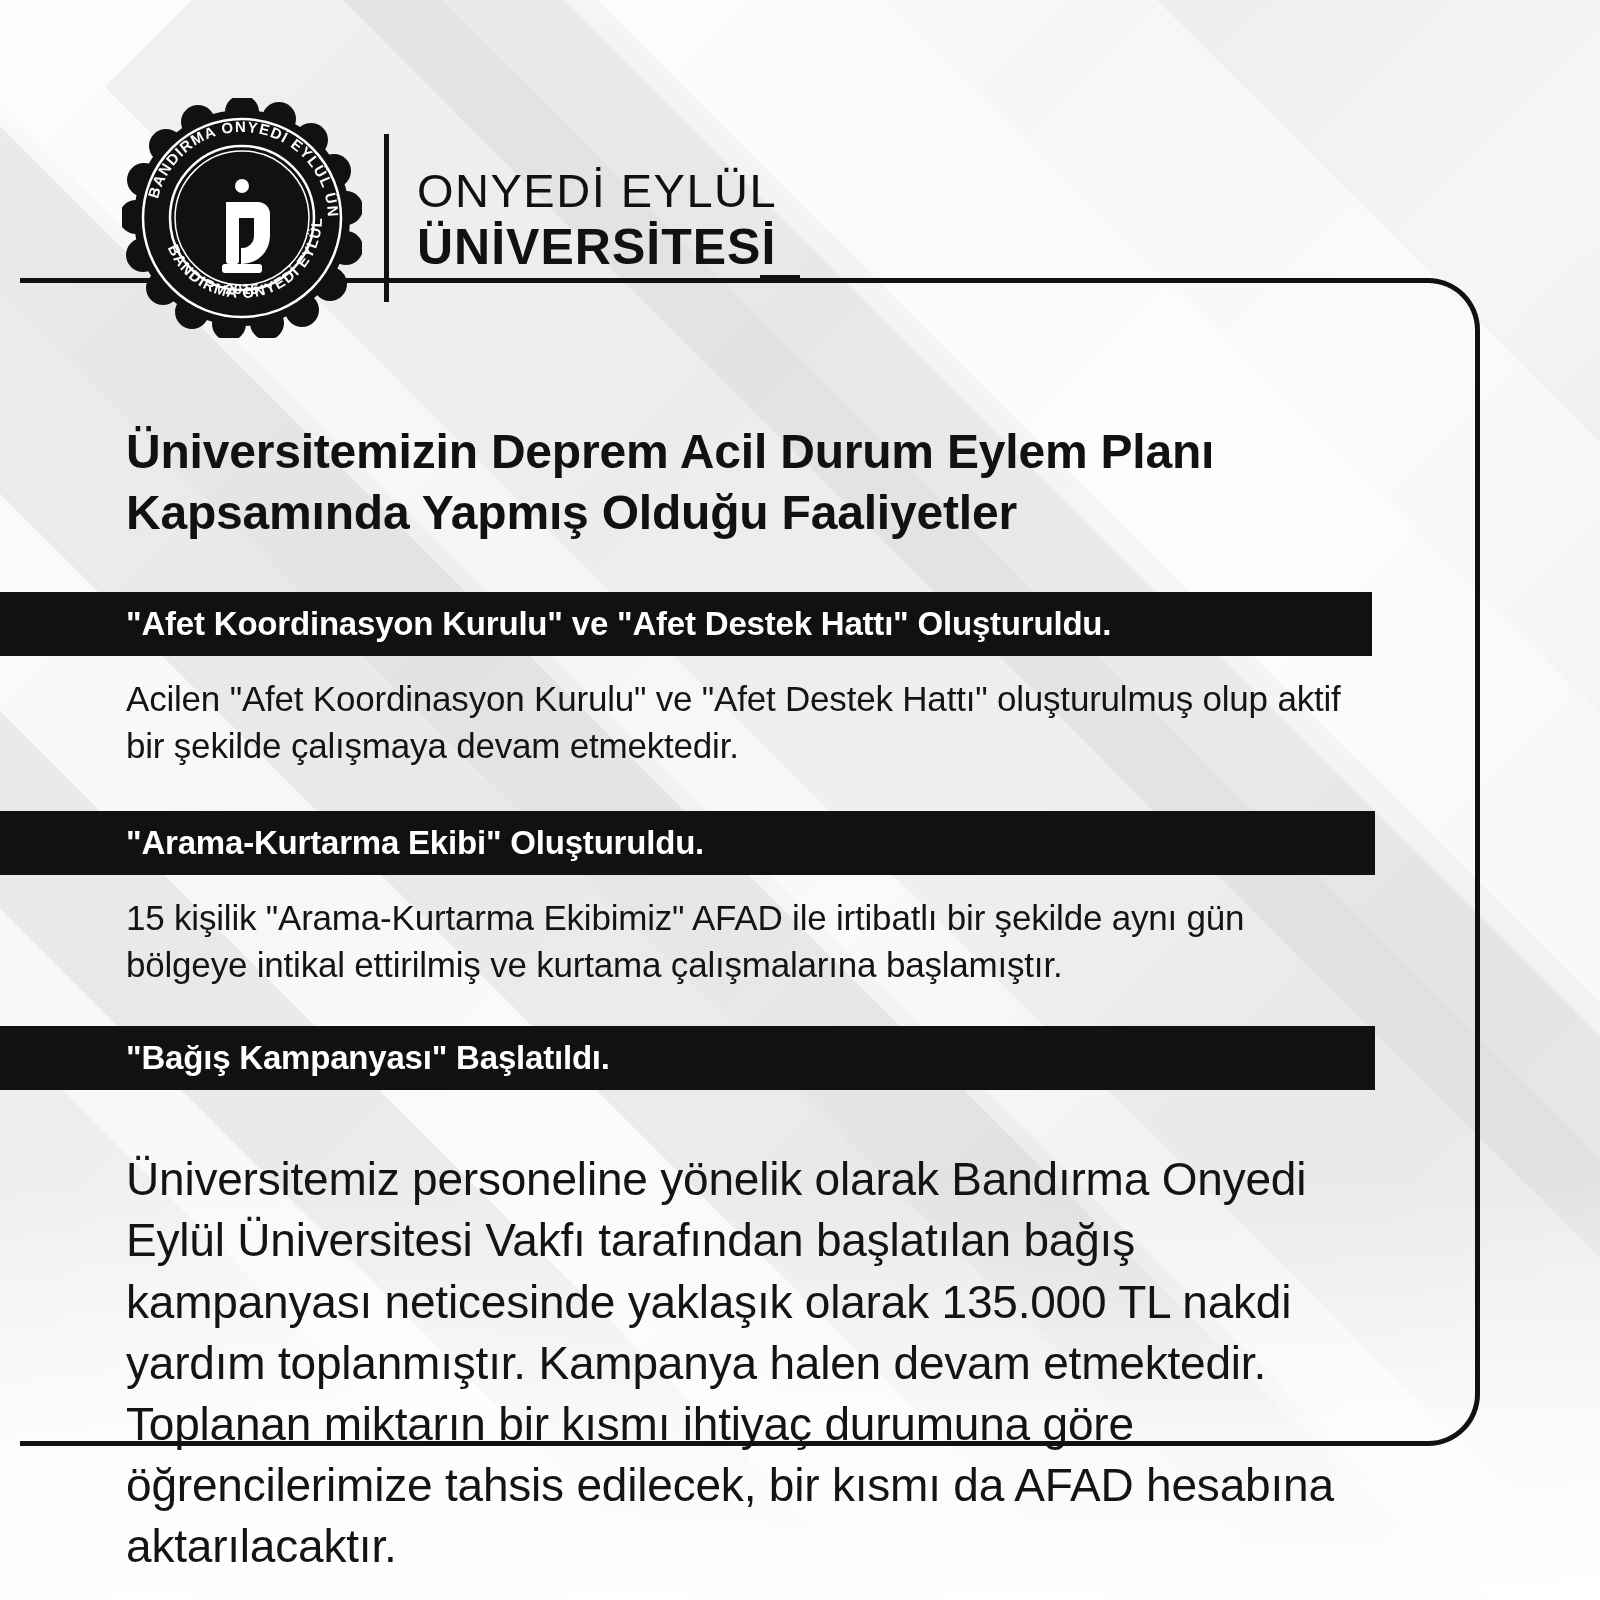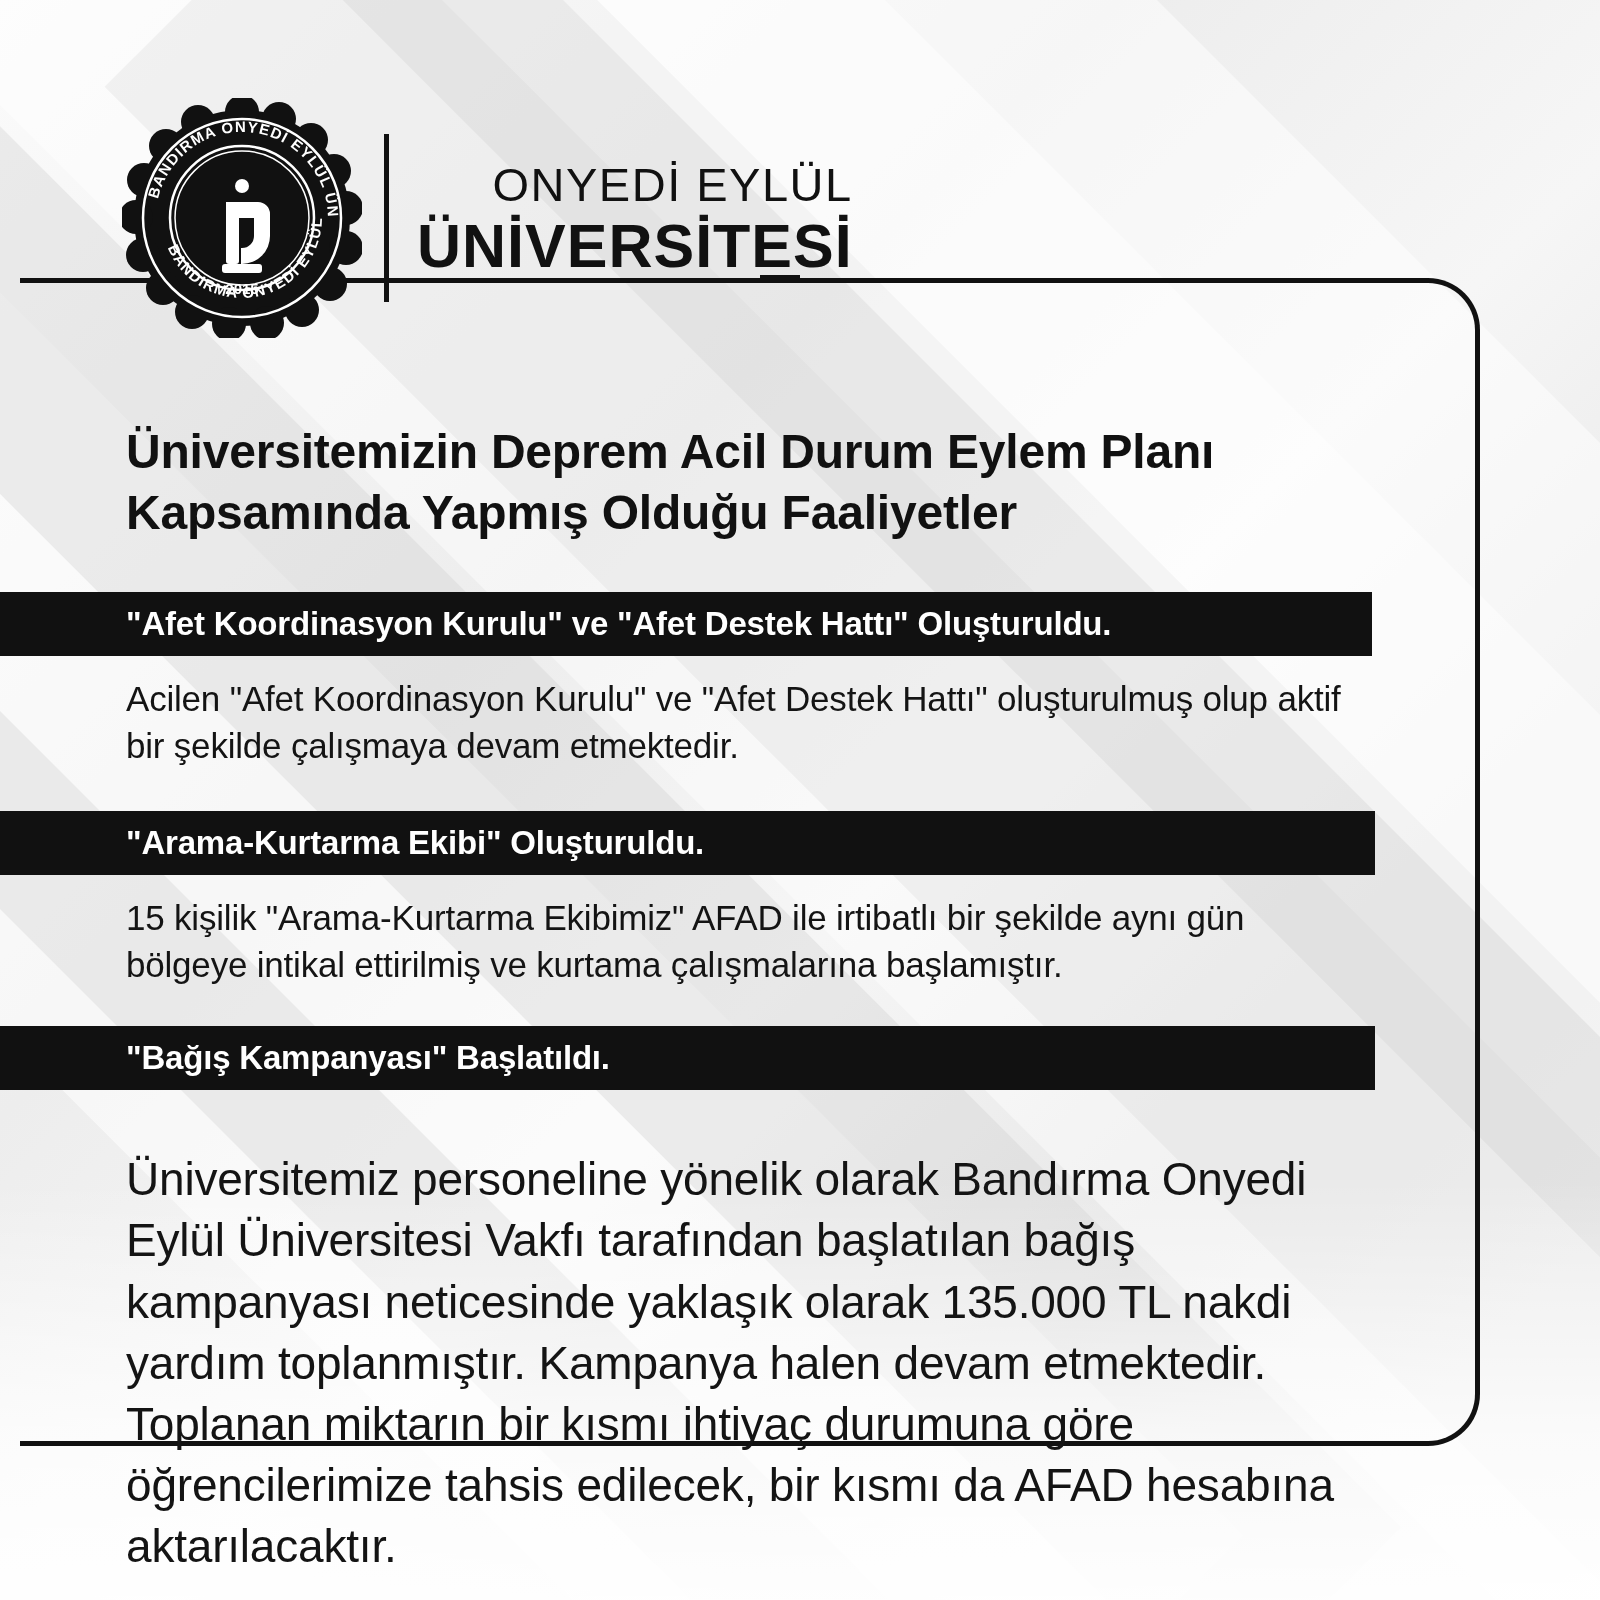--- a/index.html
+++ b/index.html
@@ -99,24 +99,23 @@
   .wm1 {
     font-size: 50px;
     font-weight: 700;
     letter-spacing: 7px;
   }
   .wm2 {
     font-size: 47px;
     font-weight: 400;
     letter-spacing: 1.5px;
     margin-top: 2px;
-    text-align: right;
   }
   .wm3 {
-    font-size: 61px;
+    font-size: 50px;
     font-weight: 700;
     letter-spacing: 1px;
     margin-top: 8px;
   }
 
   
   .title {
     position: absolute;
     left: 126px;
     top: 421px;

